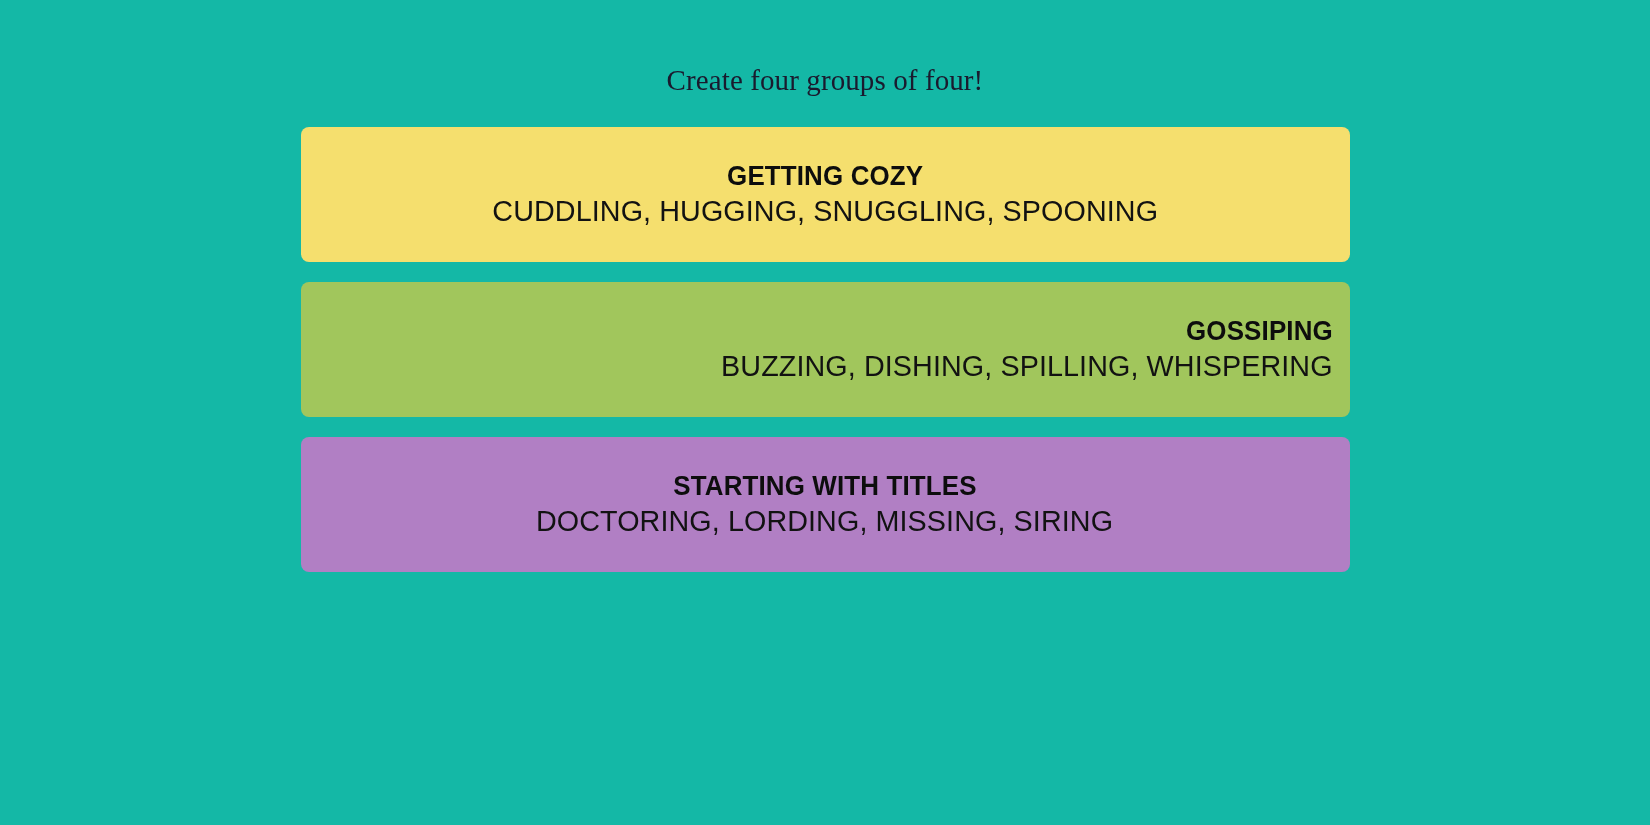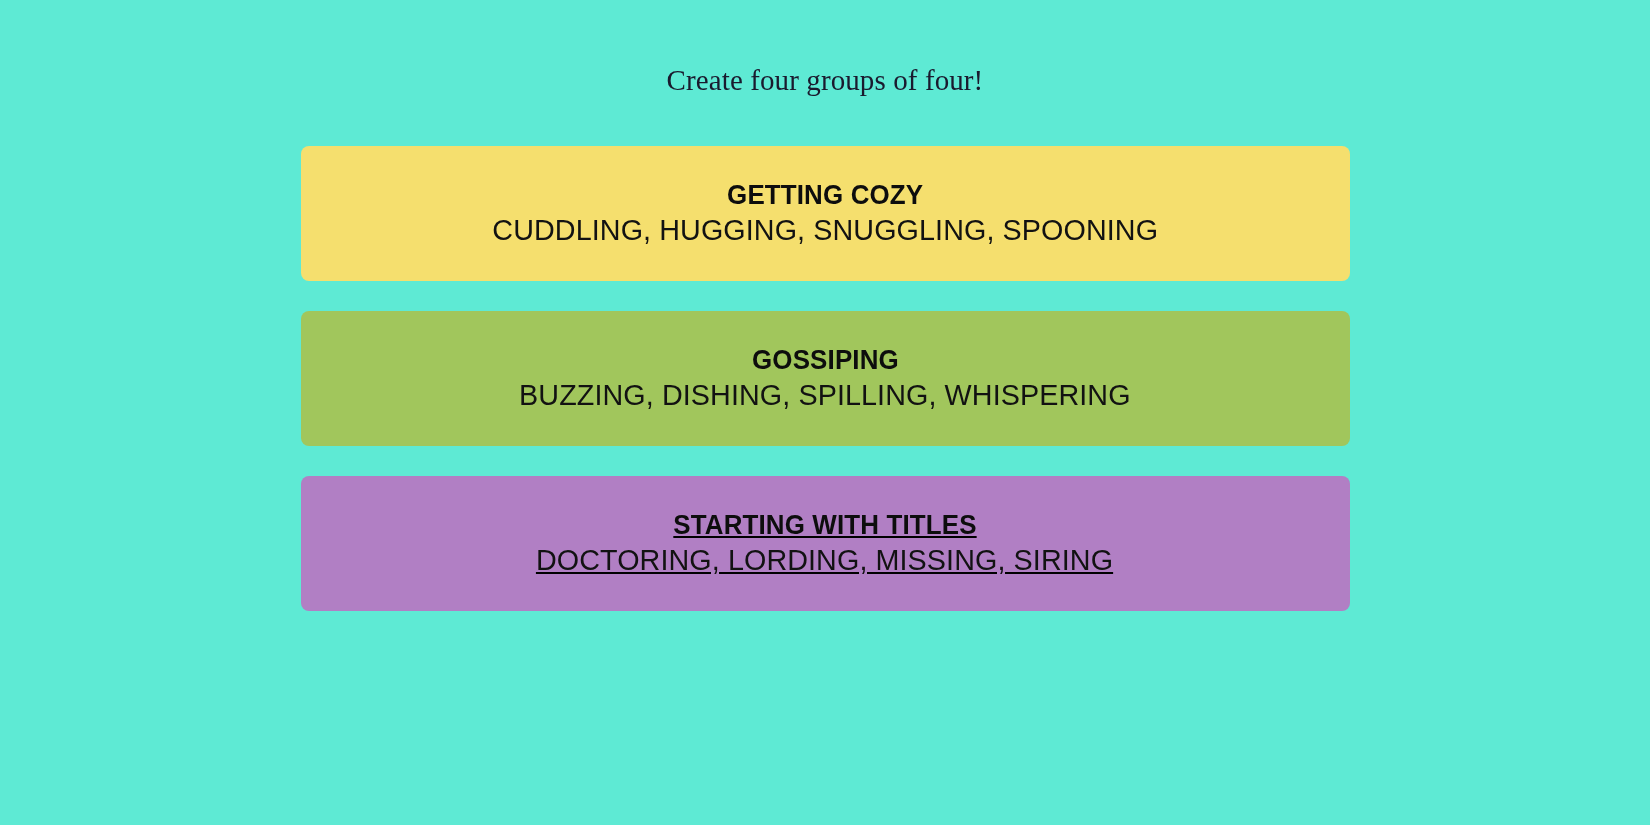--- a/index.html
+++ b/index.html
@@ -13,43 +13,43 @@
     font-family: "Liberation Sans", sans-serif;
     overflow: hidden;
   }
 
   .puzzle-root {
     width: 1650px;
     height: 825px;
     display: flex;
     flex-direction: column;
     align-items: center;
-    background: #5eead4;
+    background: #14b8a6;
     box-sizing: border-box;
   }
 
   .puzzle-instruction {
     font-family: "Liberation Serif", "DejaVu Serif", serif;
     font-size: 29px;
     font-weight: 400;
     color: #1a1a2e;
     letter-spacing: 0.1px;
     margin-top: 65px;
     margin-bottom: 0;
     line-height: 1.1;
     text-align: center;
     white-space: nowrap;
   }
 
   .solution-board {
-    margin-top: 49px;
+    margin-top: 30px;
     width: 1049px;
     display: flex;
     flex-direction: column;
-    gap: 30px;
+    gap: 20px;
   }
 
   .solution-card {
     width: 100%;
     height: 135px;
     border-radius: 8px;
     display: flex;
     flex-direction: column;
     align-items: center;
     justify-content: center;
@@ -91,25 +91,25 @@
 
   <p class="puzzle-instruction">Create four groups of four!</p>
 
   <div class="solution-board">
 
     <div class="solution-card" style="background-color: rgb(245, 223, 110);">
       <div class="card-category">GETTING COZY</div>
       <div class="card-members">CUDDLING, HUGGING, SNUGGLING, SPOONING</div>
     </div>
 
-    <div class="solution-card" style="background-color: rgb(161, 198, 92);">
+    <div class="solution-card" style="background-color: rgb(161, 198, 92); align-items: flex-end;">
       <div class="card-category">GOSSIPING</div>
       <div class="card-members">BUZZING, DISHING, SPILLING, WHISPERING</div>
     </div>
 
-    <div class="solution-card" style="background-color: rgb(177, 127, 196); text-decoration: underline;">
+    <div class="solution-card" style="background-color: rgb(177, 127, 196);">
       <div class="card-category">STARTING WITH TITLES</div>
       <div class="card-members">DOCTORING, LORDING, MISSING, SIRING</div>
     </div>
 
 
   </div>
 </div>
 
 </body></html>

